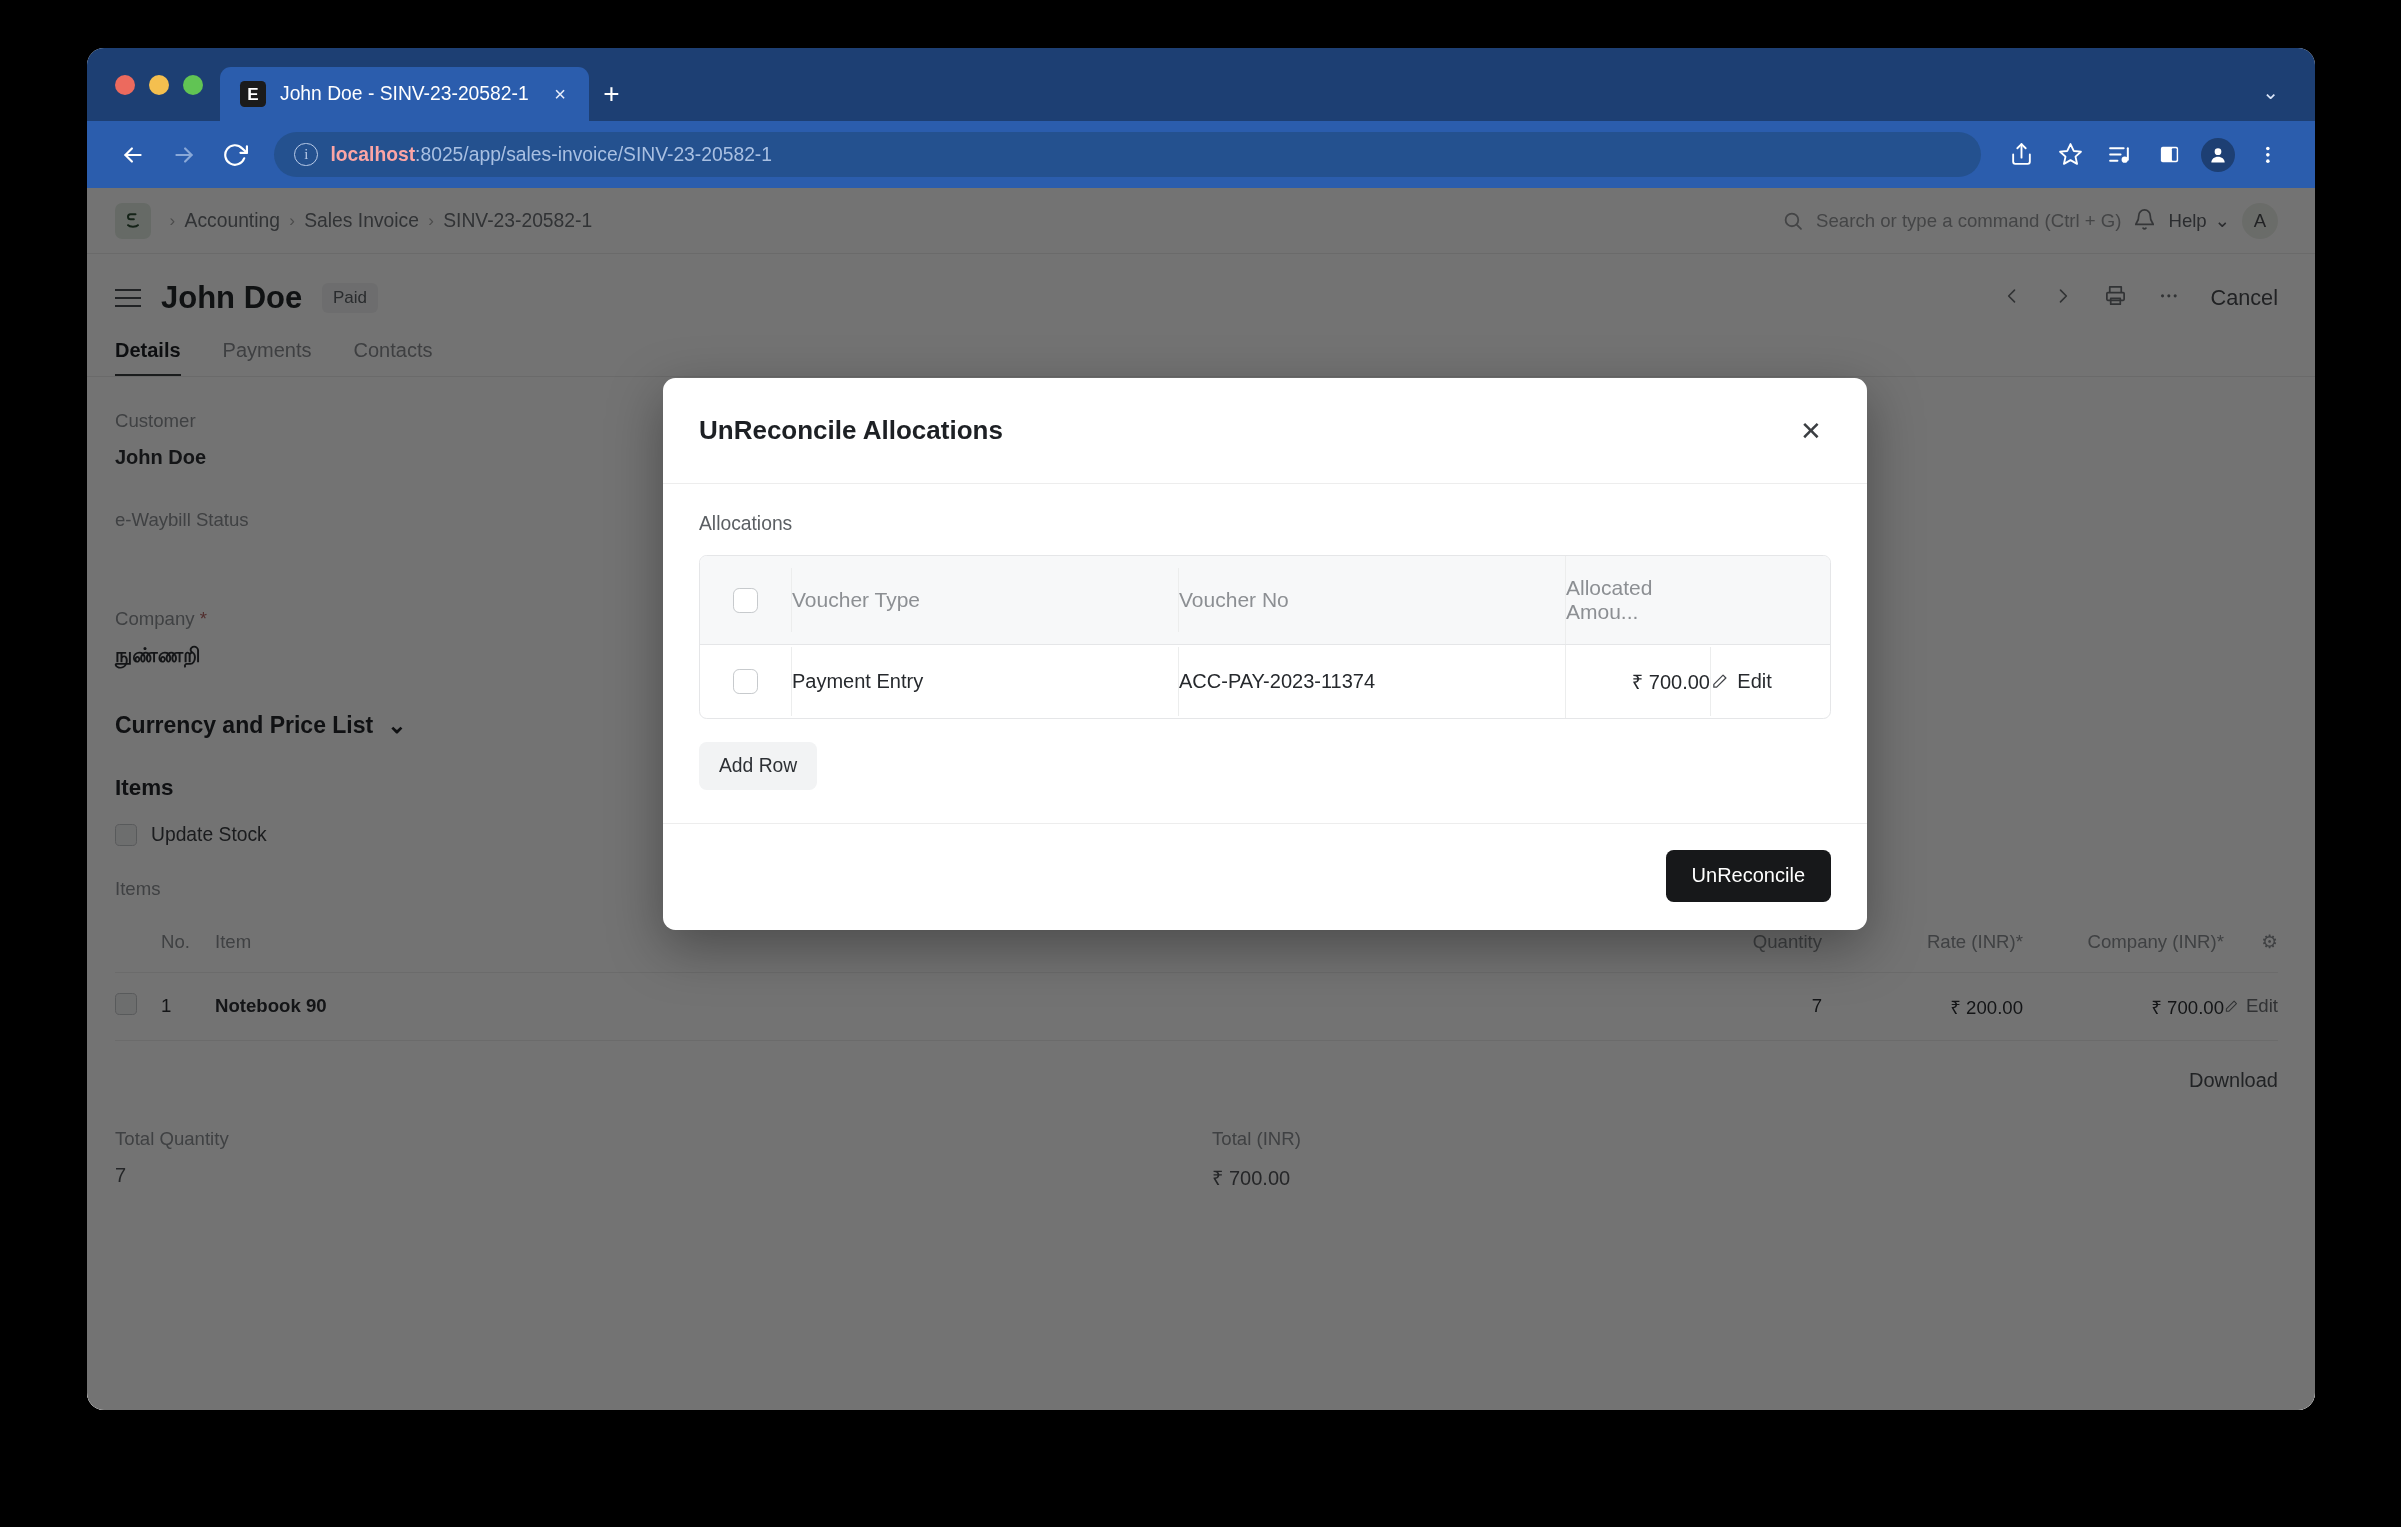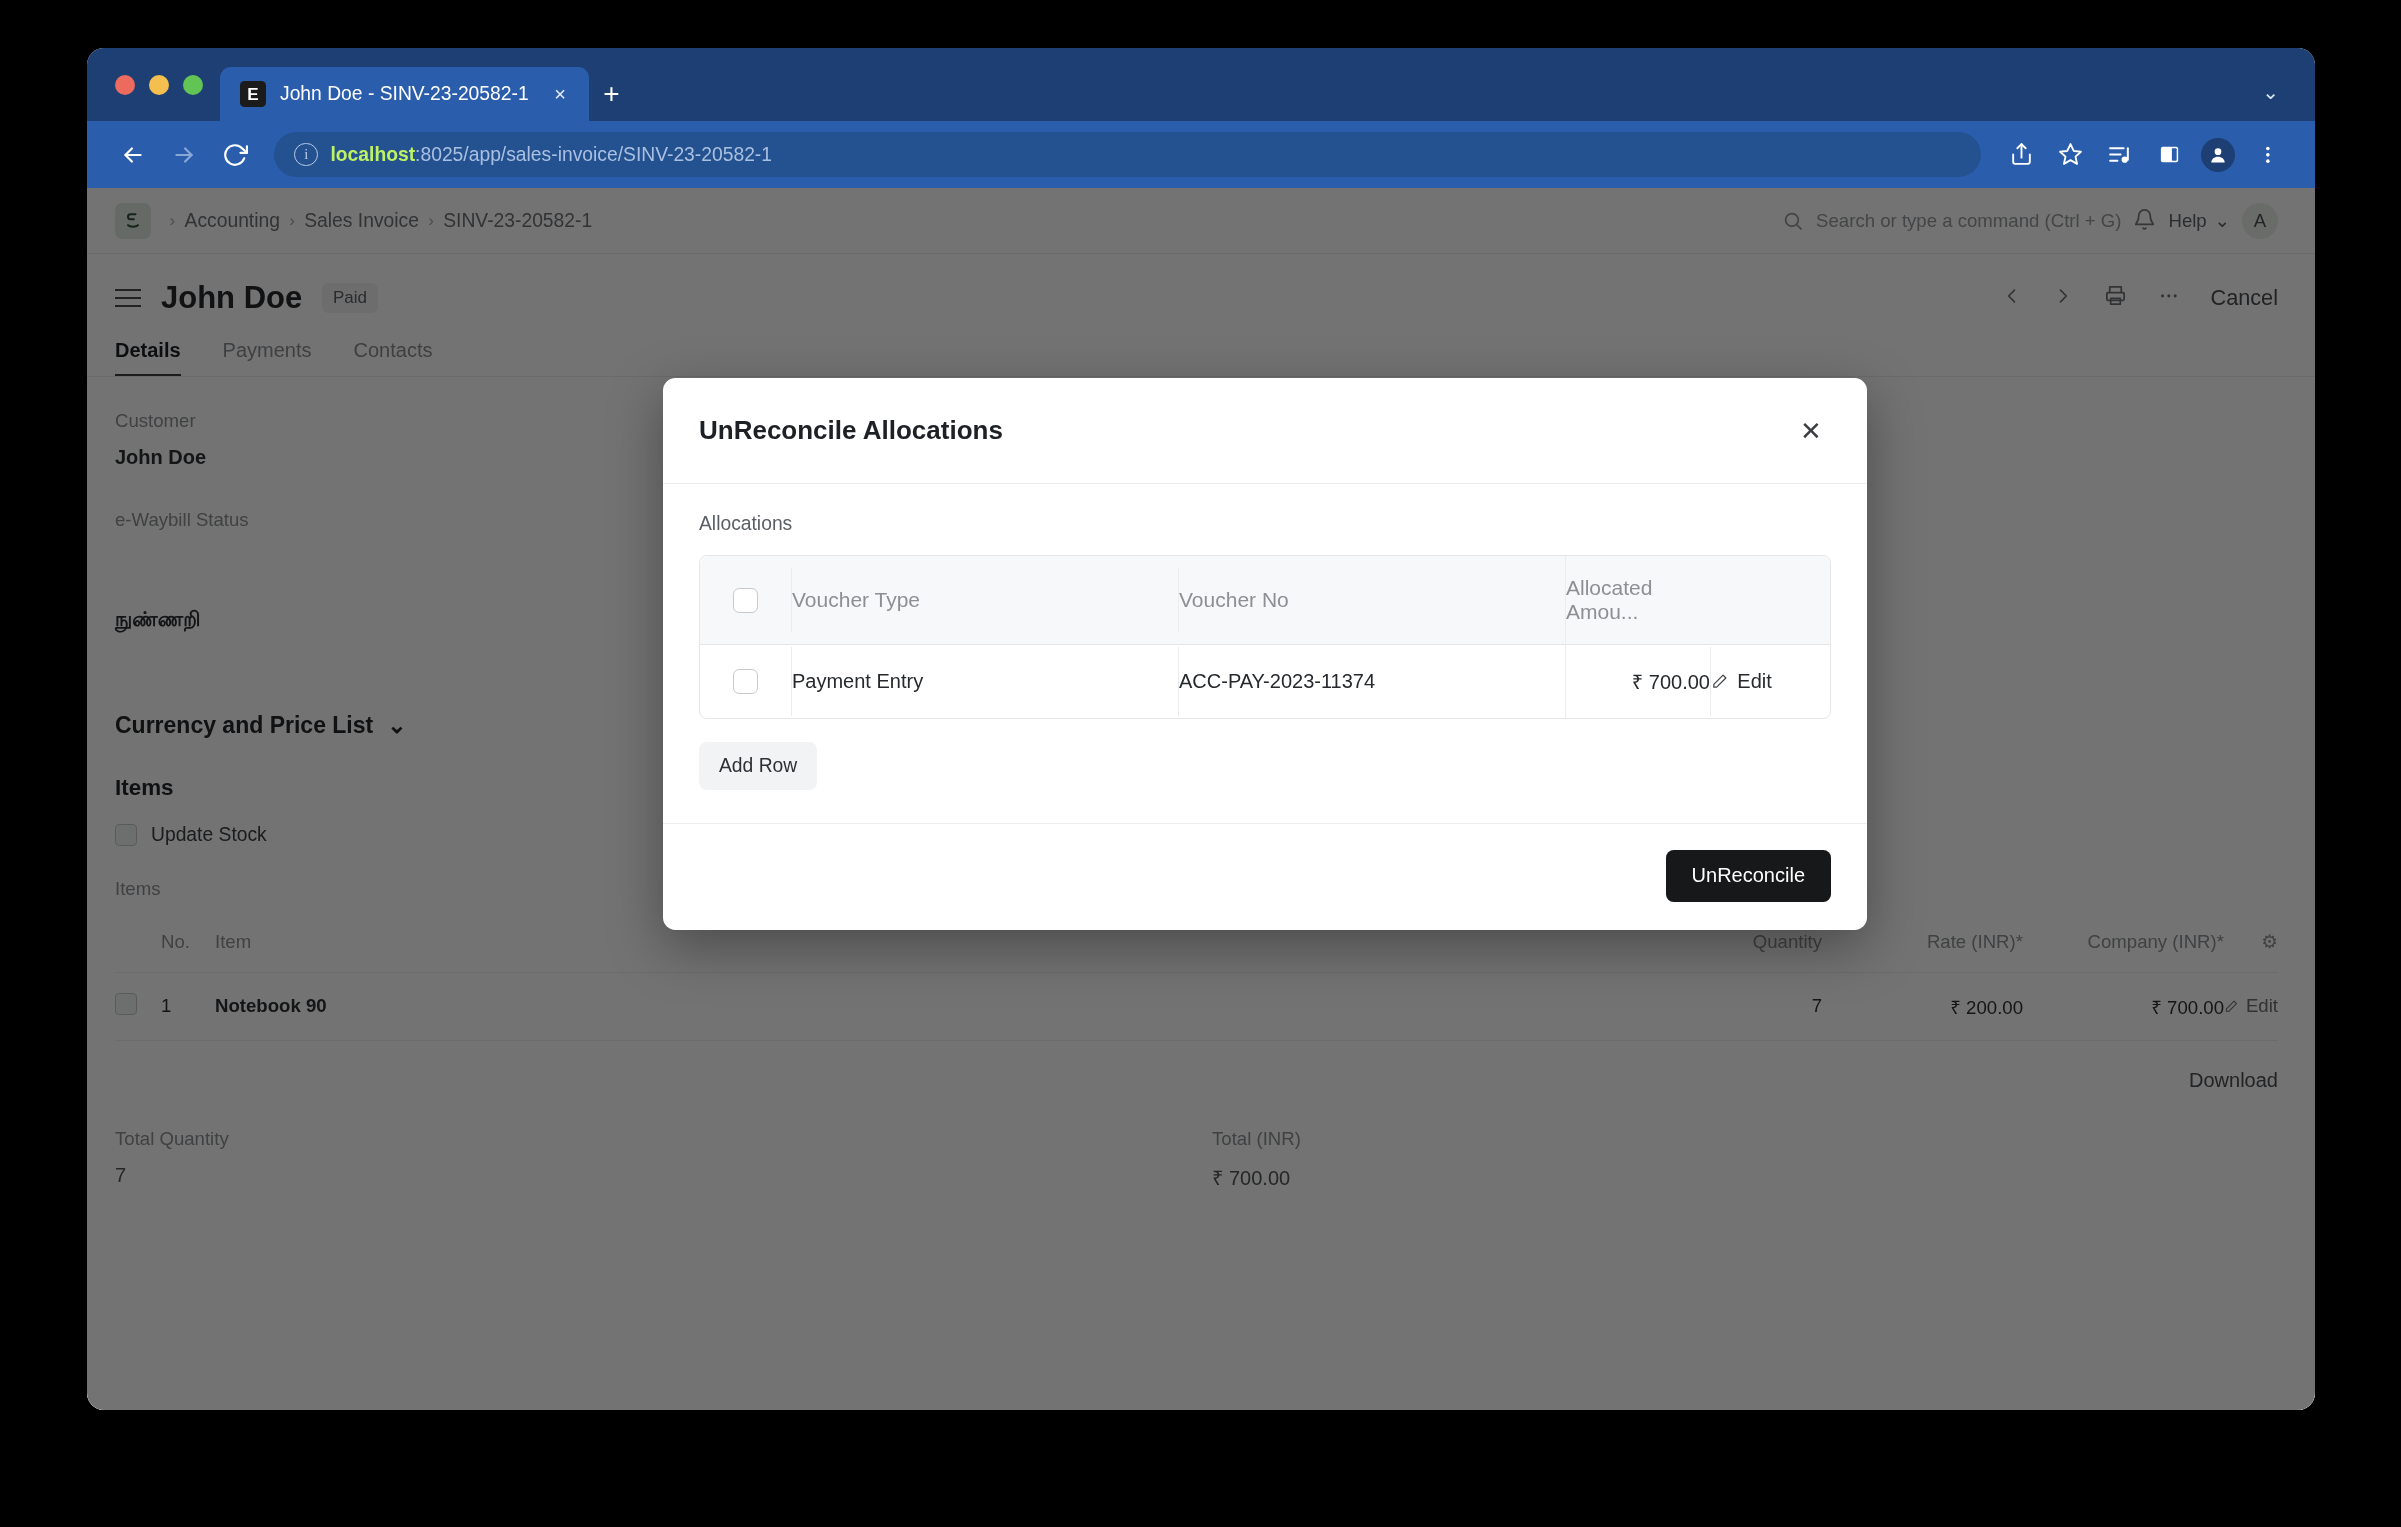--- a/index.html
+++ b/index.html
@@ -136,21 +136,21 @@
     display: flex; align-items: center; justify-content: center;
     flex-shrink: 0;
     font-family: "Liberation Serif", serif;
   }
   .omni-url {
     font-size: 19.3px;
     color: #a9c0e2;
     white-space: nowrap;
     overflow: hidden;
   }
-  .omni-url b { color: #bef264; font-weight: bold; }
+  .omni-url b { color: #fca5a5; font-weight: bold; }
   .tb-icon {
     width: 43px; height: 43px;
     display: flex; align-items: center; justify-content: center;
     color: #ffffff;
     cursor: pointer;
     flex-shrink: 0;
   }
   .avatar-circle {
     width: 34px; height: 34px;
     background: #1d3f73;
@@ -591,20 +591,21 @@
           <div class="field-label">e-Waybill Status</div>
           <div class="field-value plain"></div>
         </div>
         <div></div>
         <div>
           <div class="field-label">(Debit Note)</div>
           <div class="field-value plain">against an existing Sales Invoice</div>
         </div>
 
         <div>
+          <div class="field-label"><span>Company</span> <span class="req">*</span></div>
           <div class="field-value">நுண்ணறி</div>
         </div>
         <div>
           <div class="field-label">Payment Due Date</div>
           <div class="field-value plain">11-10-2023</div>
         </div>
         <div>
           <div class="field-label">Amended From</div>
           <div class="field-value plain">SINV-23-20582</div>
         </div>

